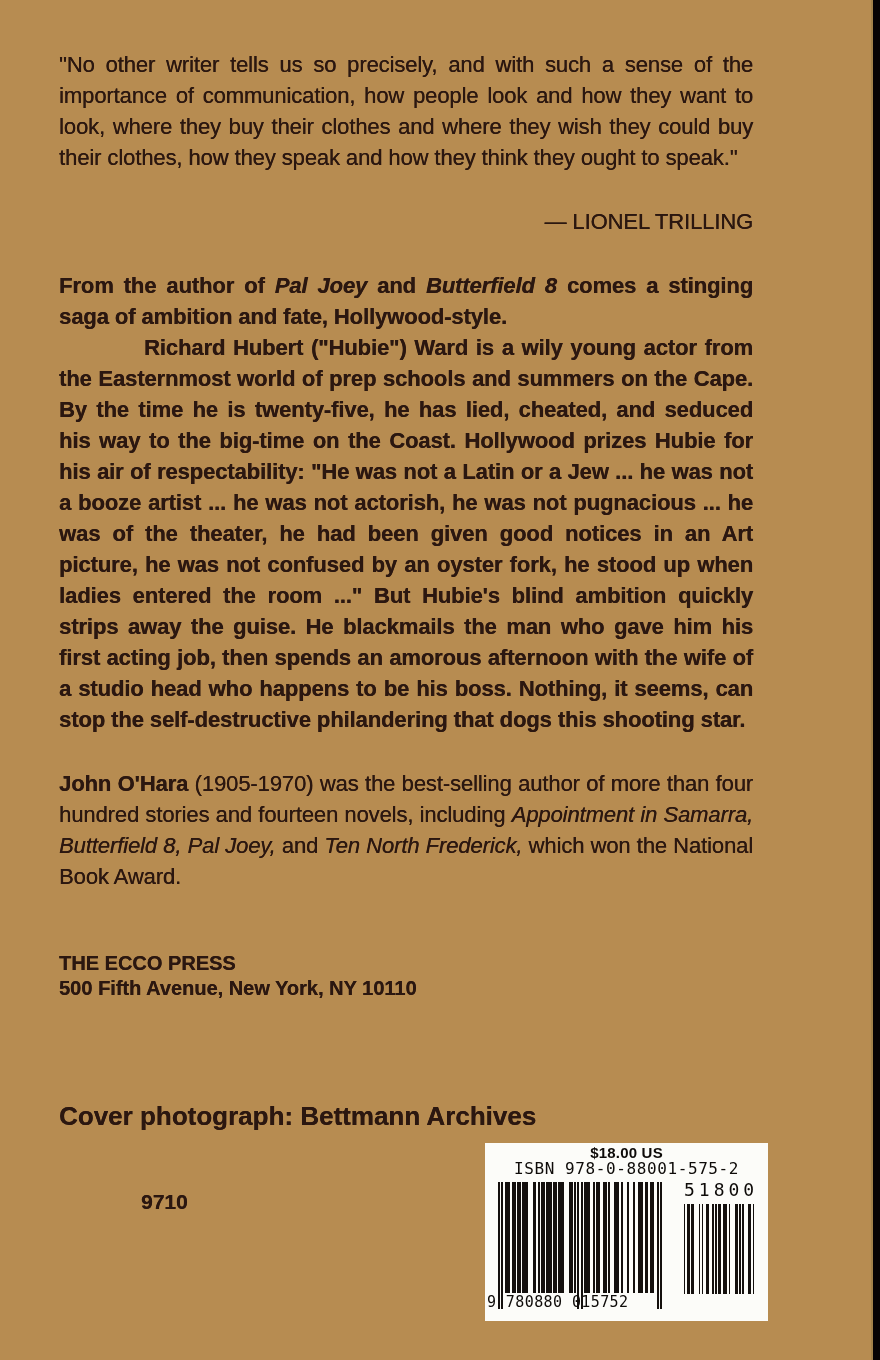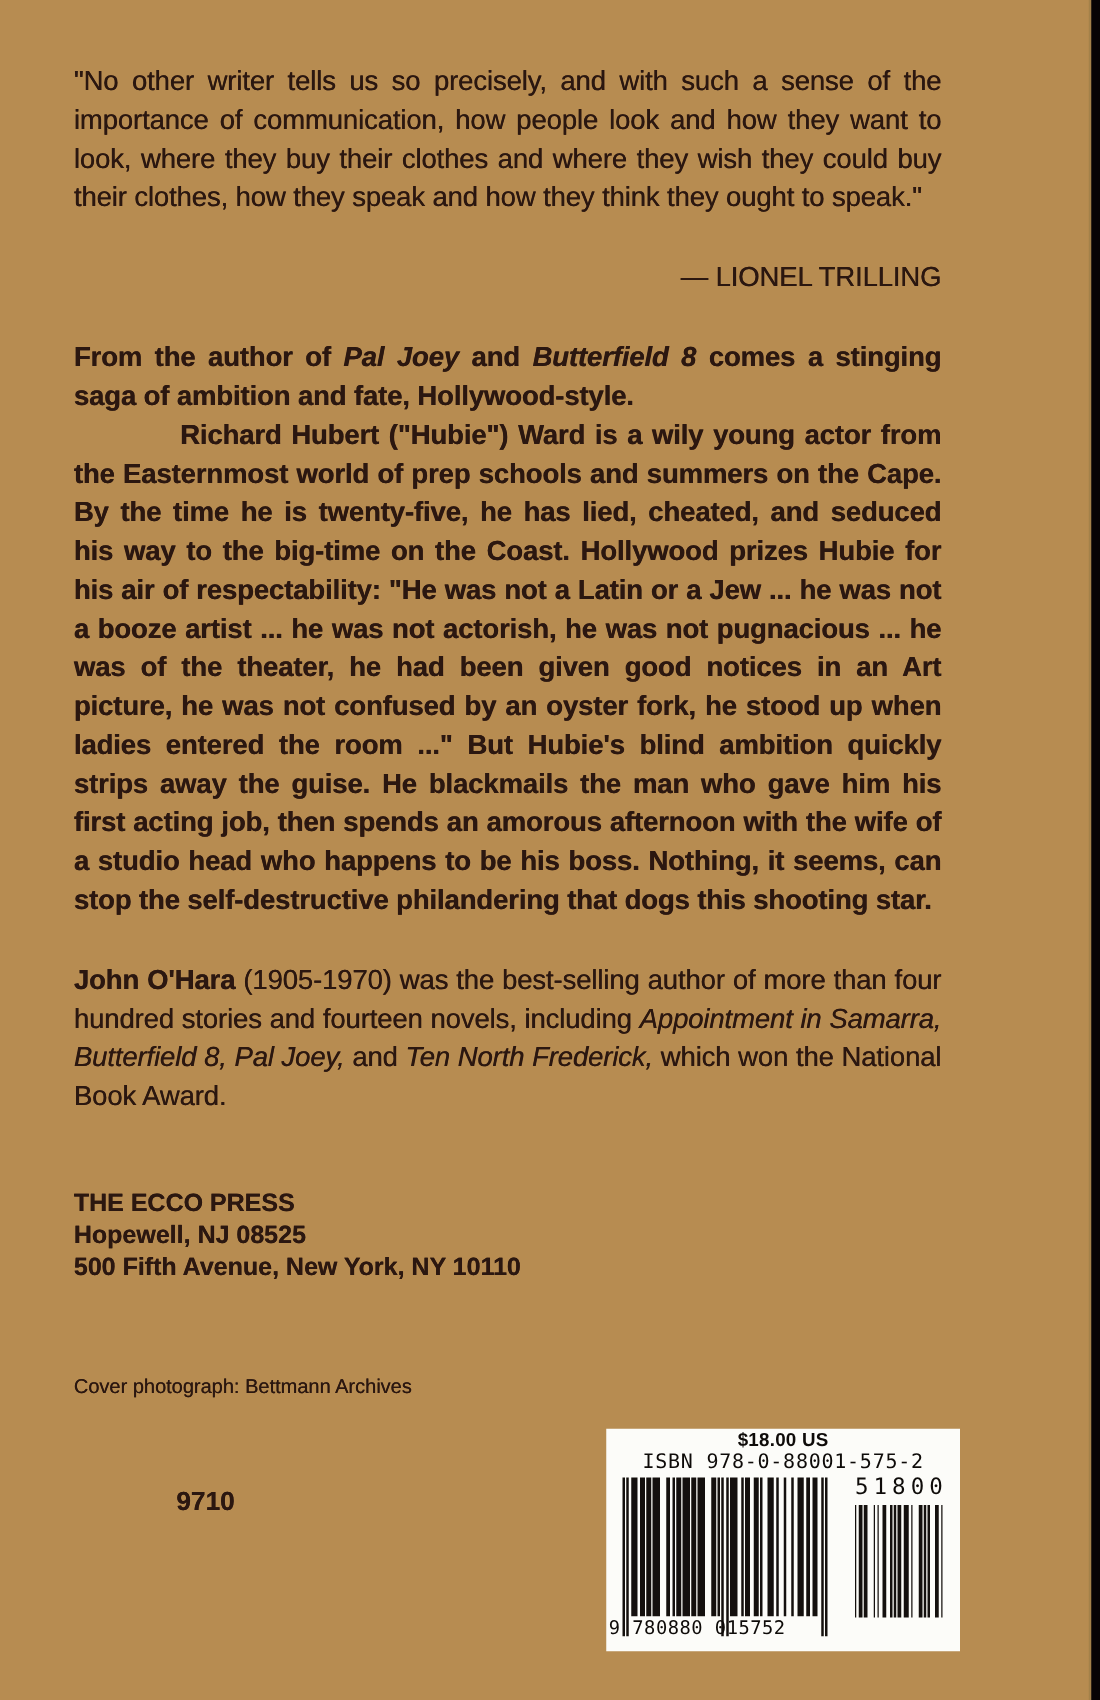--- a/index.html
+++ b/index.html
@@ -13,21 +13,21 @@
   .body-text{
     font-size:22px;line-height:31px;text-align:justify;
     letter-spacing:-0.1px;text-shadow:0.3px 0 0 currentColor;
   }
   .it{font-style:italic;}
   .bd{font-weight:bold;}
   p{margin:0;}
   .indent{text-indent:85px;}
   .attribution{text-align:right;text-align-last:right;}
   .pub-block{font-size:20px;line-height:25.4px;font-weight:bold;text-align:left;text-shadow:0.2px 0 0 currentColor;}
-  .credit{font-size:16px;font-weight:normal;text-shadow:0.2px 0 0 currentColor;}
+  .credit{font-size:26px;font-weight:bold;text-shadow:0.2px 0 0 currentColor;}
   .print-code{position:absolute;left:141px;top:1190px;font-size:21px;font-weight:bold;text-shadow:0.2px 0 0 currentColor;}
   
   .edge-light{position:absolute;top:0;bottom:0;right:7px;width:2px;background:#a3814a;}
   .edge-black{position:absolute;top:0;bottom:0;right:0;width:7px;background:#070304;}
   
   .barcode-box{
     position:absolute;left:485px;top:1143px;width:283px;height:178px;
     background:#fcfcf9;color:#0e0b09;
   }
   .bc-price{position:absolute;top:1px;left:0;width:100%;text-align:center;
@@ -51,21 +51,20 @@
 
 <div class="col body-text" style="top:270px;font-weight:bold;">
   <p><span>From the author of </span><span class="it">Pal Joey</span><span> and </span><span class="it">Butterfield 8</span><span> comes a stinging saga of ambition and fate, Hollywood-style.</span></p>
   <p class="indent"><span>Richard Hubert ("Hubie") Ward is a wily young actor from the Easternmost world of prep schools and summers on the Cape. By the time he is twenty-five, he has lied, cheated, and seduced his way to the big-time on the Coast. Hollywood prizes Hubie for his air of respectability: "He was not a Latin or a Jew ... he was not a booze artist ... he was not actorish, he was not pugnacious ... he was of the theater, he had been given good notices in an Art picture, he was not confused by an oyster fork, he stood up when ladies entered the room ..." But Hubie's blind ambition quickly strips away the guise. He blackmails the man who gave him his first acting job, then spends an amorous afternoon with the wife of a studio head who happens to be his boss. Nothing, it seems, can stop the self-destructive philandering that dogs this shooting star.</span></p>
 </div>
 
 <div class="col body-text" style="top:768px;"><span class="bd">John O'Hara</span><span> (1905-1970) was the best-selling author of more than four hundred stories and fourteen novels, including </span><span class="it">Appointment in Samarra, Butterfield 8, Pal Joey,</span><span> and </span><span class="it">Ten North Frederick,</span><span> which won the National Book Award.</span></div>
 
 <div class="col pub-block" style="top:951px;">
     <div>THE ECCO PRESS</div>
-    <div>Hopewell, NJ 08525</div>
     <div>500 Fifth Avenue, New York, NY 10110</div>
   </div>
 
 <div class="col credit" style="top:1101px;">Cover photograph: Bettmann Archives</div>
 
 <div class="print-code">9710</div>
 
 <div class="barcode-box">
   <div class="bc-price">$18.00 US</div>
   <div class="bc-isbn">ISBN 978-0-88001-575-2</div>

